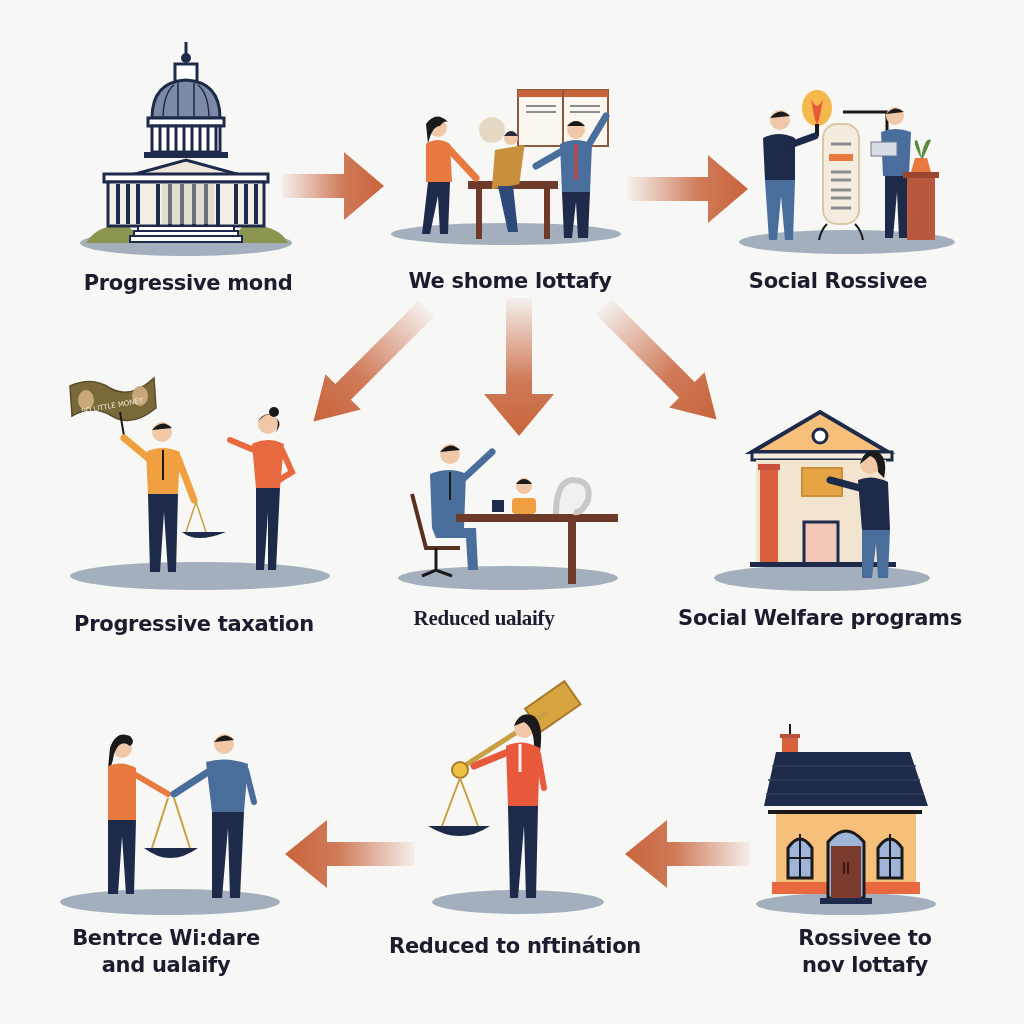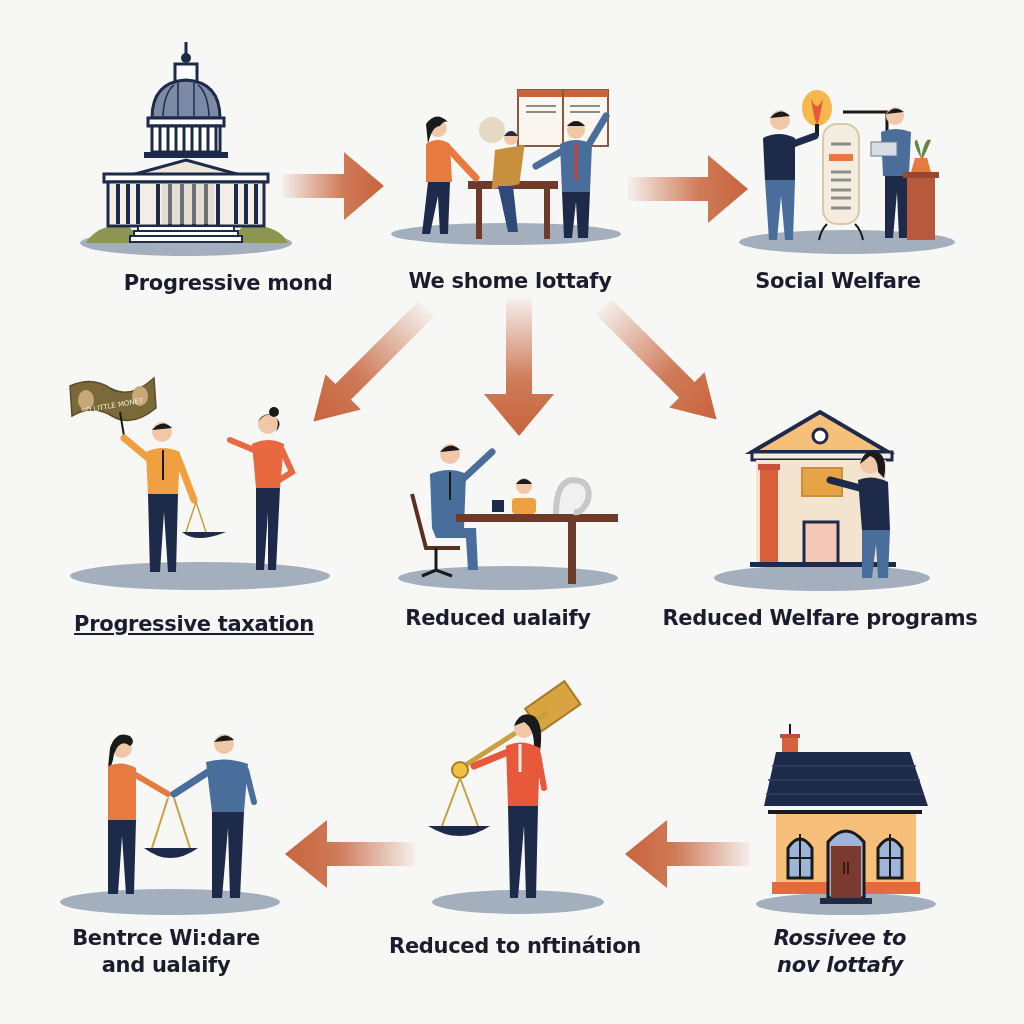--- a/index.html
+++ b/index.html
@@ -111,21 +111,21 @@
       <line x1="158" y1="146" x2="158" y2="186"></line>
         <line x1="168" y1="146" x2="168" y2="186"></line>
         <line x1="178" y1="146" x2="178" y2="186"></line>
     </g>
     <rect x="84" y="146" width="52" height="40" fill="#cfc5b6" opacity="0.45"></rect>
     <rect x="60" y="188" width="96" height="5" fill="#fff" stroke="#1e2a4a" stroke-width="2"></rect>
     <rect x="56" y="193" width="104" height="5" fill="#fff" stroke="#1e2a4a" stroke-width="2"></rect>
     <rect x="52" y="198" width="112" height="6" fill="#fff" stroke="#1e2a4a" stroke-width="2"></rect>
   </svg>
 </div>
-<div class="label" style="left:188px;top:270px;margin-left:40px;">Progressive mond</div>
+<div class="label" style="left:188px;top:270px;">Progressive mond</div>
 
 <div class="node" style="left:388px;top:86px;">
   <svg width="240" height="164" viewBox="0 0 240 164">
     <ellipse cx="118" cy="148" rx="115" ry="11" fill="#a4afbe"></ellipse>
     <rect x="130" y="4" width="90" height="56" fill="#fbf7f0" stroke="#8a5a3c" stroke-width="2"></rect>
     <rect x="130" y="4" width="90" height="7" fill="#c8643c"></rect>
     <line x1="175" y1="4" x2="175" y2="60" stroke="#8a5a3c" stroke-width="2"></line>
     <g stroke="#8c8c8c" stroke-width="2">
         <line x1="138" y1="20" x2="168" y2="20"></line>
         <line x1="138" y1="26" x2="168" y2="26"></line>
@@ -183,21 +183,21 @@
       <path d="M151 30 Q160 20 169 28 Z" fill="#1a1a1a"></path>
     <path d="M146 48 Q160 42 176 48 L174 92 L148 92 Z" fill="#4a6e9c"></path>
     <rect x="136" y="58" width="26" height="14" fill="#d8dce4" stroke="#6c7a90" stroke-width="1"></rect>
     <path d="M150 92 L172 92 L172 154 L164 154 L162 108 L158 154 L150 154 Z" fill="#1e2a4a"></path>
     <rect x="172" y="90" width="28" height="66" fill="#b8583c"></rect>
     <rect x="168" y="88" width="36" height="6" fill="#9a4630"></rect>
     <path d="M176 88 L196 88 L192 74 L180 74 Z" fill="#e8793f"></path>
     <path d="M186 74 Q176 56 182 56 Q186 66 186 74 Q190 52 196 56 Q192 66 188 74" fill="#5a8a3c"></path>
   </svg>
 </div>
-<div class="label" style="left:838px;top:268px;">Social Welfare</div>
+<div class="label" style="left:838px;top:268px;">Social Rossivee</div>
 
 <div class="node" style="left:62px;top:372px;">
   <svg width="272" height="222" viewBox="0 0 272 222">
     <ellipse cx="138" cy="204" rx="130" ry="14" fill="#a4afbe"></ellipse>
     <path d="M8 14 Q30 4 48 16 Q68 28 92 6 L94 36 Q70 56 50 44 Q30 32 10 44 Z" fill="#7a6a3a" stroke="#5a4a2a" stroke-width="1.5"></path>
     <ellipse cx="24" cy="28" rx="8" ry="10" fill="#c8a878"></ellipse>
     <ellipse cx="78" cy="24" rx="8" ry="10" fill="#c8a878"></ellipse>
     <text x="50" y="36" font-size="7" fill="#f0e8d0" text-anchor="middle" font-family="DejaVu Sans, sans-serif" transform="rotate(-10 50 32)">SO LITTLE MONEY</text>
     <line x1="58" y1="40" x2="62" y2="64" stroke="#1a1a1a" stroke-width="2"></line>
     <circle cx="100" cy="60" r="10" fill="#f0c8a8"></circle>
@@ -211,21 +211,21 @@
     <path d="M120 160 Q134 172 164 160 Z" fill="#1e2a4a"></path>
     <circle cx="206" cy="52" r="10" fill="#f0c8a8"></circle>
     <path d="M196 50 Q206 36 216 48 Q220 52 214 60 Q220 44 206 42 Q198 44 196 50 Z" fill="#1a1a1a"></path>
     <circle cx="212" cy="40" r="5" fill="#1a1a1a"></circle>
     <path d="M190 72 Q206 64 222 72 L218 116 L194 116 Z" fill="#e8693f"></path>
     <path d="M192 78 L168 68" stroke="#e8693f" stroke-width="6" stroke-linecap="round"></path>
     <path d="M220 78 L230 100 L214 110" stroke="#e8693f" stroke-width="6" stroke-linecap="round" fill="none"></path>
     <path d="M194 116 L218 116 L214 198 L206 198 L206 140 L202 198 L194 198 Z" fill="#1e2a4a"></path>
   </svg>
 </div>
-<div class="label" style="left:194px;top:611px;text-decoration:underline;">Progressive taxation</div>
+<div class="label" style="left:194px;top:611px;">Progressive taxation</div>
 
 <div class="node" style="left:396px;top:442px;">
   <svg width="226" height="150" viewBox="0 0 226 150">
     <ellipse cx="112" cy="136" rx="110" ry="12" fill="#a4afbe"></ellipse>
     <path d="M16 52 L30 106 L64 106" stroke="#5a3020" stroke-width="4" fill="none"></path>
     <line x1="40" y1="106" x2="40" y2="128" stroke="#1a1a1a" stroke-width="3"></line>
     <path d="M26 134 L40 128 L56 134" stroke="#1a1a1a" stroke-width="3" fill="none"></path>
     <circle cx="54" cy="12" r="10" fill="#f0c8a8"></circle>
       <path d="M44 10 Q54 -2 64 8 Z" fill="#1a1a1a"></path>
     <path d="M34 32 Q54 24 70 32 L68 86 L36 86 Z" fill="#4a6e9c"></path>
@@ -234,42 +234,42 @@
     <path d="M36 86 L80 86 L82 128 L72 128 L70 96 L40 96 Z" fill="#4a6e9c"></path>
     <rect x="60" y="72" width="162" height="8" fill="#6e3a2a"></rect>
     <rect x="172" y="80" width="8" height="62" fill="#6e3a2a"></rect>
     <rect x="96" y="58" width="12" height="12" fill="#1e2a4a"></rect>
     <circle cx="128" cy="44" r="8" fill="#f0c8a8"></circle>
       <path d="M120 42 Q128 32 136 42 Z" fill="#1a1a1a"></path>
     <rect x="116" y="56" width="24" height="16" rx="4" fill="#f0a040"></rect>
     <path d="M160 72 Q160 40 176 38 Q196 38 192 58 Q186 72 178 70" stroke="#c8c8c8" stroke-width="6" fill="#f0f0f0"></path>
   </svg>
 </div>
-<div class="label" style="left:498px;top:605px;">Reduced ualaify</div>
+<div class="label" style="left:484px;top:605px;font-family:Liberation Serif, serif;">Reduced ualaify</div>
 
 <div class="node" style="left:712px;top:408px;">
   <svg width="224" height="186" viewBox="0 0 224 186">
     <ellipse cx="110" cy="170" rx="108" ry="13" fill="#a4afbe"></ellipse>
     <path d="M40 44 L108 4 L176 44 Z" fill="#f6c07a" stroke="#1e2a4a" stroke-width="4"></path>
     <circle cx="108" cy="28" r="7" fill="#fff" stroke="#1e2a4a" stroke-width="3"></circle>
     <rect x="40" y="44" width="140" height="8" fill="#f3ecdf" stroke="#1e2a4a" stroke-width="3"></rect>
     <rect x="44" y="52" width="130" height="104" fill="#f3e4d0"></rect>
     <rect x="48" y="58" width="18" height="98" fill="#d8603c"></rect>
     <rect x="46" y="56" width="22" height="6" fill="#c8503c"></rect>
     <rect x="90" y="60" width="40" height="28" fill="#e6a444" stroke="#c8903c" stroke-width="2"></rect>
     <rect x="92" y="114" width="34" height="42" fill="#f4c8b8" stroke="#1e2a4a" stroke-width="3"></rect>
     <rect x="38" y="154" width="146" height="5" fill="#1e2a4a"></rect>
     <circle cx="158" cy="56" r="10" fill="#f0c8a8"></circle>
     <path d="M148 56 Q152 40 166 44 Q176 50 172 70 L166 64 Q166 50 158 48 Z" fill="#1a1a1a"></path>
     <path d="M146 72 Q160 66 176 74 L178 122 L150 122 Z" fill="#1e2a4a"></path>
     <path d="M148 80 L118 72" stroke="#1e2a4a" stroke-width="7" stroke-linecap="round"></path>
     <path d="M150 122 L178 122 L176 170 L166 170 L164 136 L160 170 L150 170 Z" fill="#4a6e9c"></path>
   </svg>
 </div>
-<div class="label" style="left:820px;top:605px;">Reduced Welfare programs</div>
+<div class="label" style="left:820px;top:605px;">Social Welfare programs</div>
 
 <div class="node" style="left:56px;top:728px;">
   <svg width="232" height="190" viewBox="0 0 232 190">
     <ellipse cx="114" cy="174" rx="110" ry="13" fill="#a4afbe"></ellipse>
     <circle cx="66" cy="20" r="10" fill="#f0c8a8"></circle>
     <path d="M54 20 Q60 2 74 8 Q80 14 74 18 Q64 10 58 26 Q56 40 52 40 Z" fill="#1a1a1a"></path>
     <path d="M52 38 Q66 32 80 40 L80 92 L52 92 Z" fill="#e8793f"></path>
     <path d="M78 46 L112 66" stroke="#e8793f" stroke-width="6" stroke-linecap="round"></path>
     <path d="M52 92 L80 92 L78 166 L70 166 L66 108 L62 166 L52 166 Z" fill="#1e2a4a"></path>
     <circle cx="168" cy="16" r="10" fill="#f0c8a8"></circle>
@@ -326,16 +326,16 @@
     <path d="M38 156 V126 Q50 108 62 126 V156 Z" fill="#9eb4d8" stroke="#1a1a1a" stroke-width="3"></path>
     <path d="M50 112 V156 M38 136 H62" stroke="#1a1a1a" stroke-width="2"></path>
     <path d="M128 156 V126 Q140 108 152 126 V156 Z" fill="#9eb4d8" stroke="#1a1a1a" stroke-width="3"></path>
     <path d="M140 112 V156 M128 136 H152" stroke="#1a1a1a" stroke-width="2"></path>
     <path d="M78 176 V120 Q96 98 114 120 V176 Z" fill="#9eb4d8" stroke="#1a1a1a" stroke-width="3"></path>
     <rect x="81" y="124" width="30" height="52" fill="#7a3a2e"></rect>
     <path d="M94 140 V152 M98 140 V152" stroke="#3a1a10" stroke-width="2"></path>
     <rect x="70" y="176" width="52" height="6" fill="#1e2a4a"></rect>
   </svg>
 </div>
-<div class="label" style="left:840px;top:925px;font-style:italic;">
+<div class="label" style="left:865px;top:925px;">
   <span>Rossivee to</span><br>
   <span>nov lottafy</span>
 </div>
 
 </body></html>

